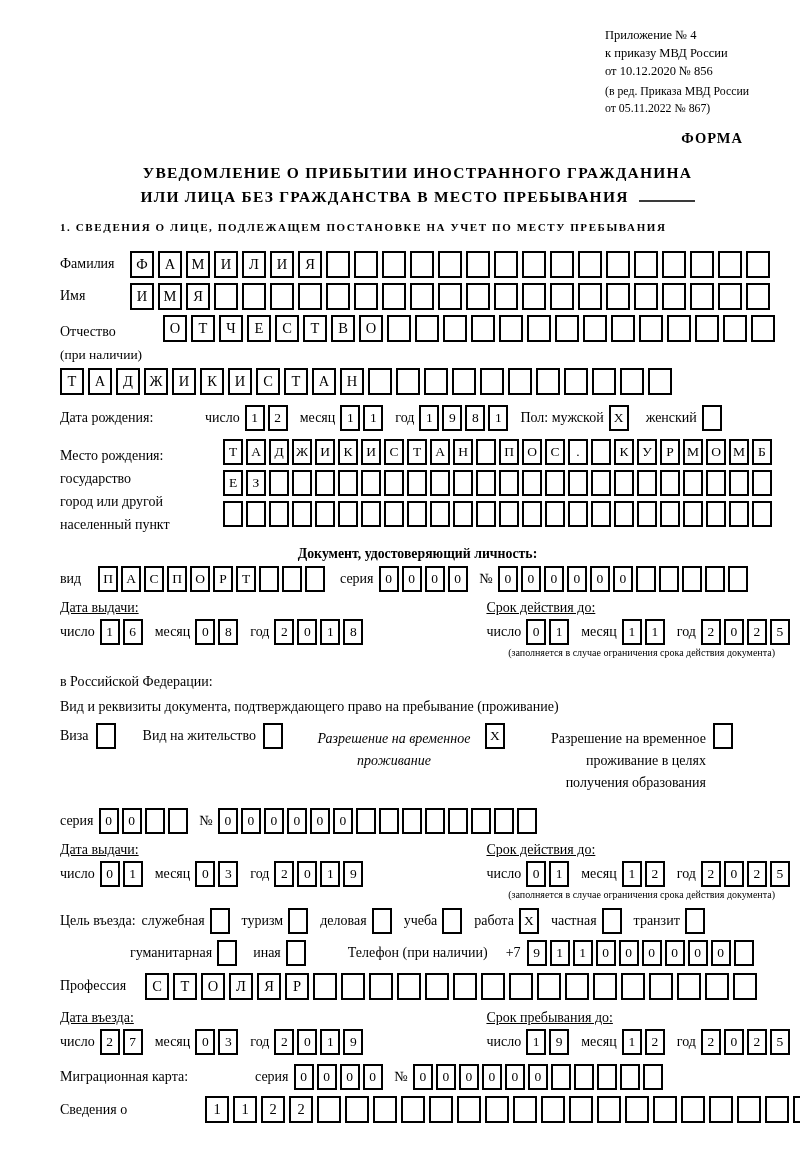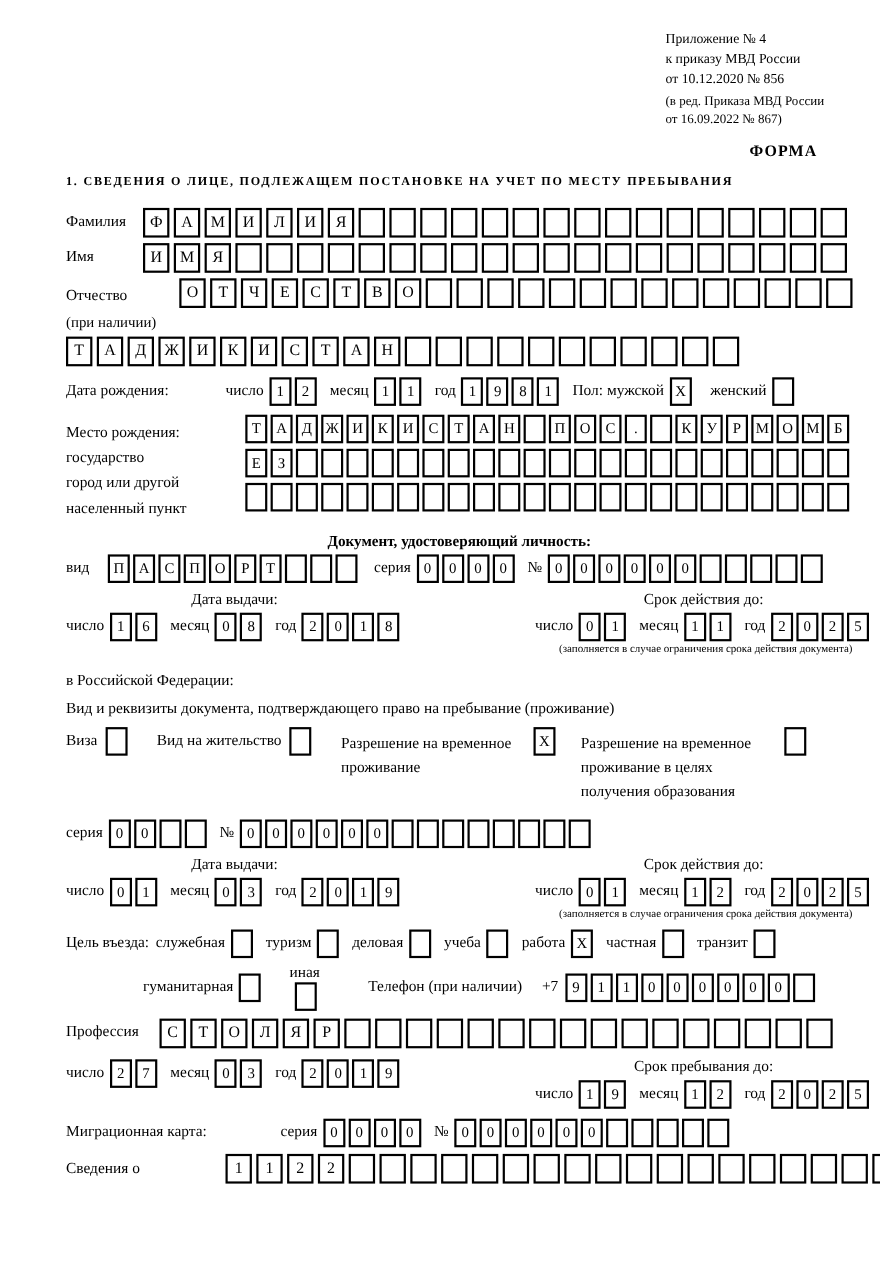--- a/index.html
+++ b/index.html
@@ -25,53 +25,57 @@
   .w70{width:70px;} .w103{width:103px;} .w85{width:85px;} .w138{width:138px;} .w145{width:145px;} .w195{width:195px;} .w38{width:38px;}
 
   .multiline div{line-height:23px;}
 
   .dg{display:flex;align-items:center;}
   .dg .dlab{margin:0 5px 0 9px;}
   .dg .dlab:first-child{margin-left:0;}
 
   .daterow{display:flex;margin-top:8px;}
   .dgcol{display:flex;flex-direction:column;}
-  .dgcol .dglabel{text-align:center;margin-bottom:3px;}
+  .dgcol .dglabel{text-align:left;margin-bottom:3px;text-decoration:underline;}
   .note-right{text-align:right;font-size:10px;margin-top:2px;white-space:nowrap;}
 
   .doc-heading{text-align:center;font-weight:bold;font-size:13.8px;margin-top:10px;margin-bottom:4px;}
 
   .stay-intro{margin-top:12px;line-height:1.75;}
   .stay-opts{display:flex;align-items:flex-start;margin-top:4px;}
   .opt{display:flex;align-items:flex-start;}
   .opt .optlab{padding-top:5px;margin-right:7px;}
-  .optlab.c170{width:168px;line-height:1.55;}
-  .optlab.c180{width:178px;text-align:left;line-height:1.55;}
+  .optlab.c170{width:168px;text-align:center;line-height:1.55;font-style:italic;}
+  .optlab.c180{width:178px;text-align:right;line-height:1.55;}
 
   .p-opt{display:flex;align-items:center;margin-right:9px;}
   .p-opt .plab{margin-right:5px;}
   .gap-b10{margin-bottom:10px;}
 </style>
 </head>
 <body>
 
 <div class="page">
 
   <div class="top-note">
     <div>Приложение № 4</div>
     <div>к приказу МВД России</div>
     <div>от 10.12.2020 № 856</div>
     <div class="small">
       <div>(в ред. Приказа МВД России</div>
-      <div>от 16.09.2022 № 867)</div>
+      <div>от 05.11.2022 № 867)</div>
     </div>
   </div>
 
   <div class="form-label">ФОРМА</div>
 
+  <div class="title">
+    <div>УВЕДОМЛЕНИЕ О ПРИБЫТИИ ИНОСТРАННОГО ГРАЖДАНИНА</div>
+    <div><span>ИЛИ ЛИЦА БЕЗ ГРАЖДАНСТВА В МЕСТО ПРЕБЫВАНИЯ</span><span class="title-underline"></span></div>
+  </div>
 
   <div class="section-heading">1. СВЕДЕНИЯ О ЛИЦЕ, ПОДЛЕЖАЩЕМ ПОСТАНОВКЕ НА УЧЕТ ПО МЕСТУ ПРЕБЫВАНИЯ</div>
 
   <div class="frow" style="margin-top:18px;">
     <div class="lab w70">Фамилия</div>
     <div class="boxrow">
         <span class="box">Ф</span>
         <span class="box">А</span>
         <span class="box">М</span>
         <span class="box">И</span>
@@ -548,21 +552,21 @@
     </div>
   </div>
 
   <div class="frow" style="margin-top:6px;align-items:center;">
     <div class="p-opt" style="margin-left:70px;">
       <span class="plab">гуманитарная</span>
       <span class="boxrow dense">
           <span class="box"></span>
         </span>
     </div>
-    <div class="p-opt" style="margin-left:14px;flex-direction:column;">
+    <div class="p-opt" style="margin-left:4px;">
       <span class="plab">иная</span>
       <span class="boxrow dense">
           <span class="box"></span>
         </span>
     </div>
     <span class="dlab" style="margin-left:30px;margin-right:18px;">Телефон (при наличии)</span>
     <span class="dlab" style="margin:0 6px 0 0;">+7</span>
     <span class="boxrow dense">
         <span class="box">9</span>
         <span class="box">1</span>
@@ -600,20 +604,21 @@
         <span class="box"></span>
         <span class="box"></span>
         <span class="box"></span>
         <span class="box"></span>
         <span class="box"></span>
       </div>
   </div>
 
   <div class="daterow" style="margin-top:10px;">
     <div class="dgcol">
+      <div class="dglabel">Дата въезда:</div>
       <div class="dg">
         <span class="dlab">число</span>
         <span class="boxrow dense">
             <span class="box">2</span>
             <span class="box">7</span>
           </span>
         <span class="dlab">месяц</span>
         <span class="boxrow dense">
             <span class="box">0</span>
             <span class="box">3</span>

